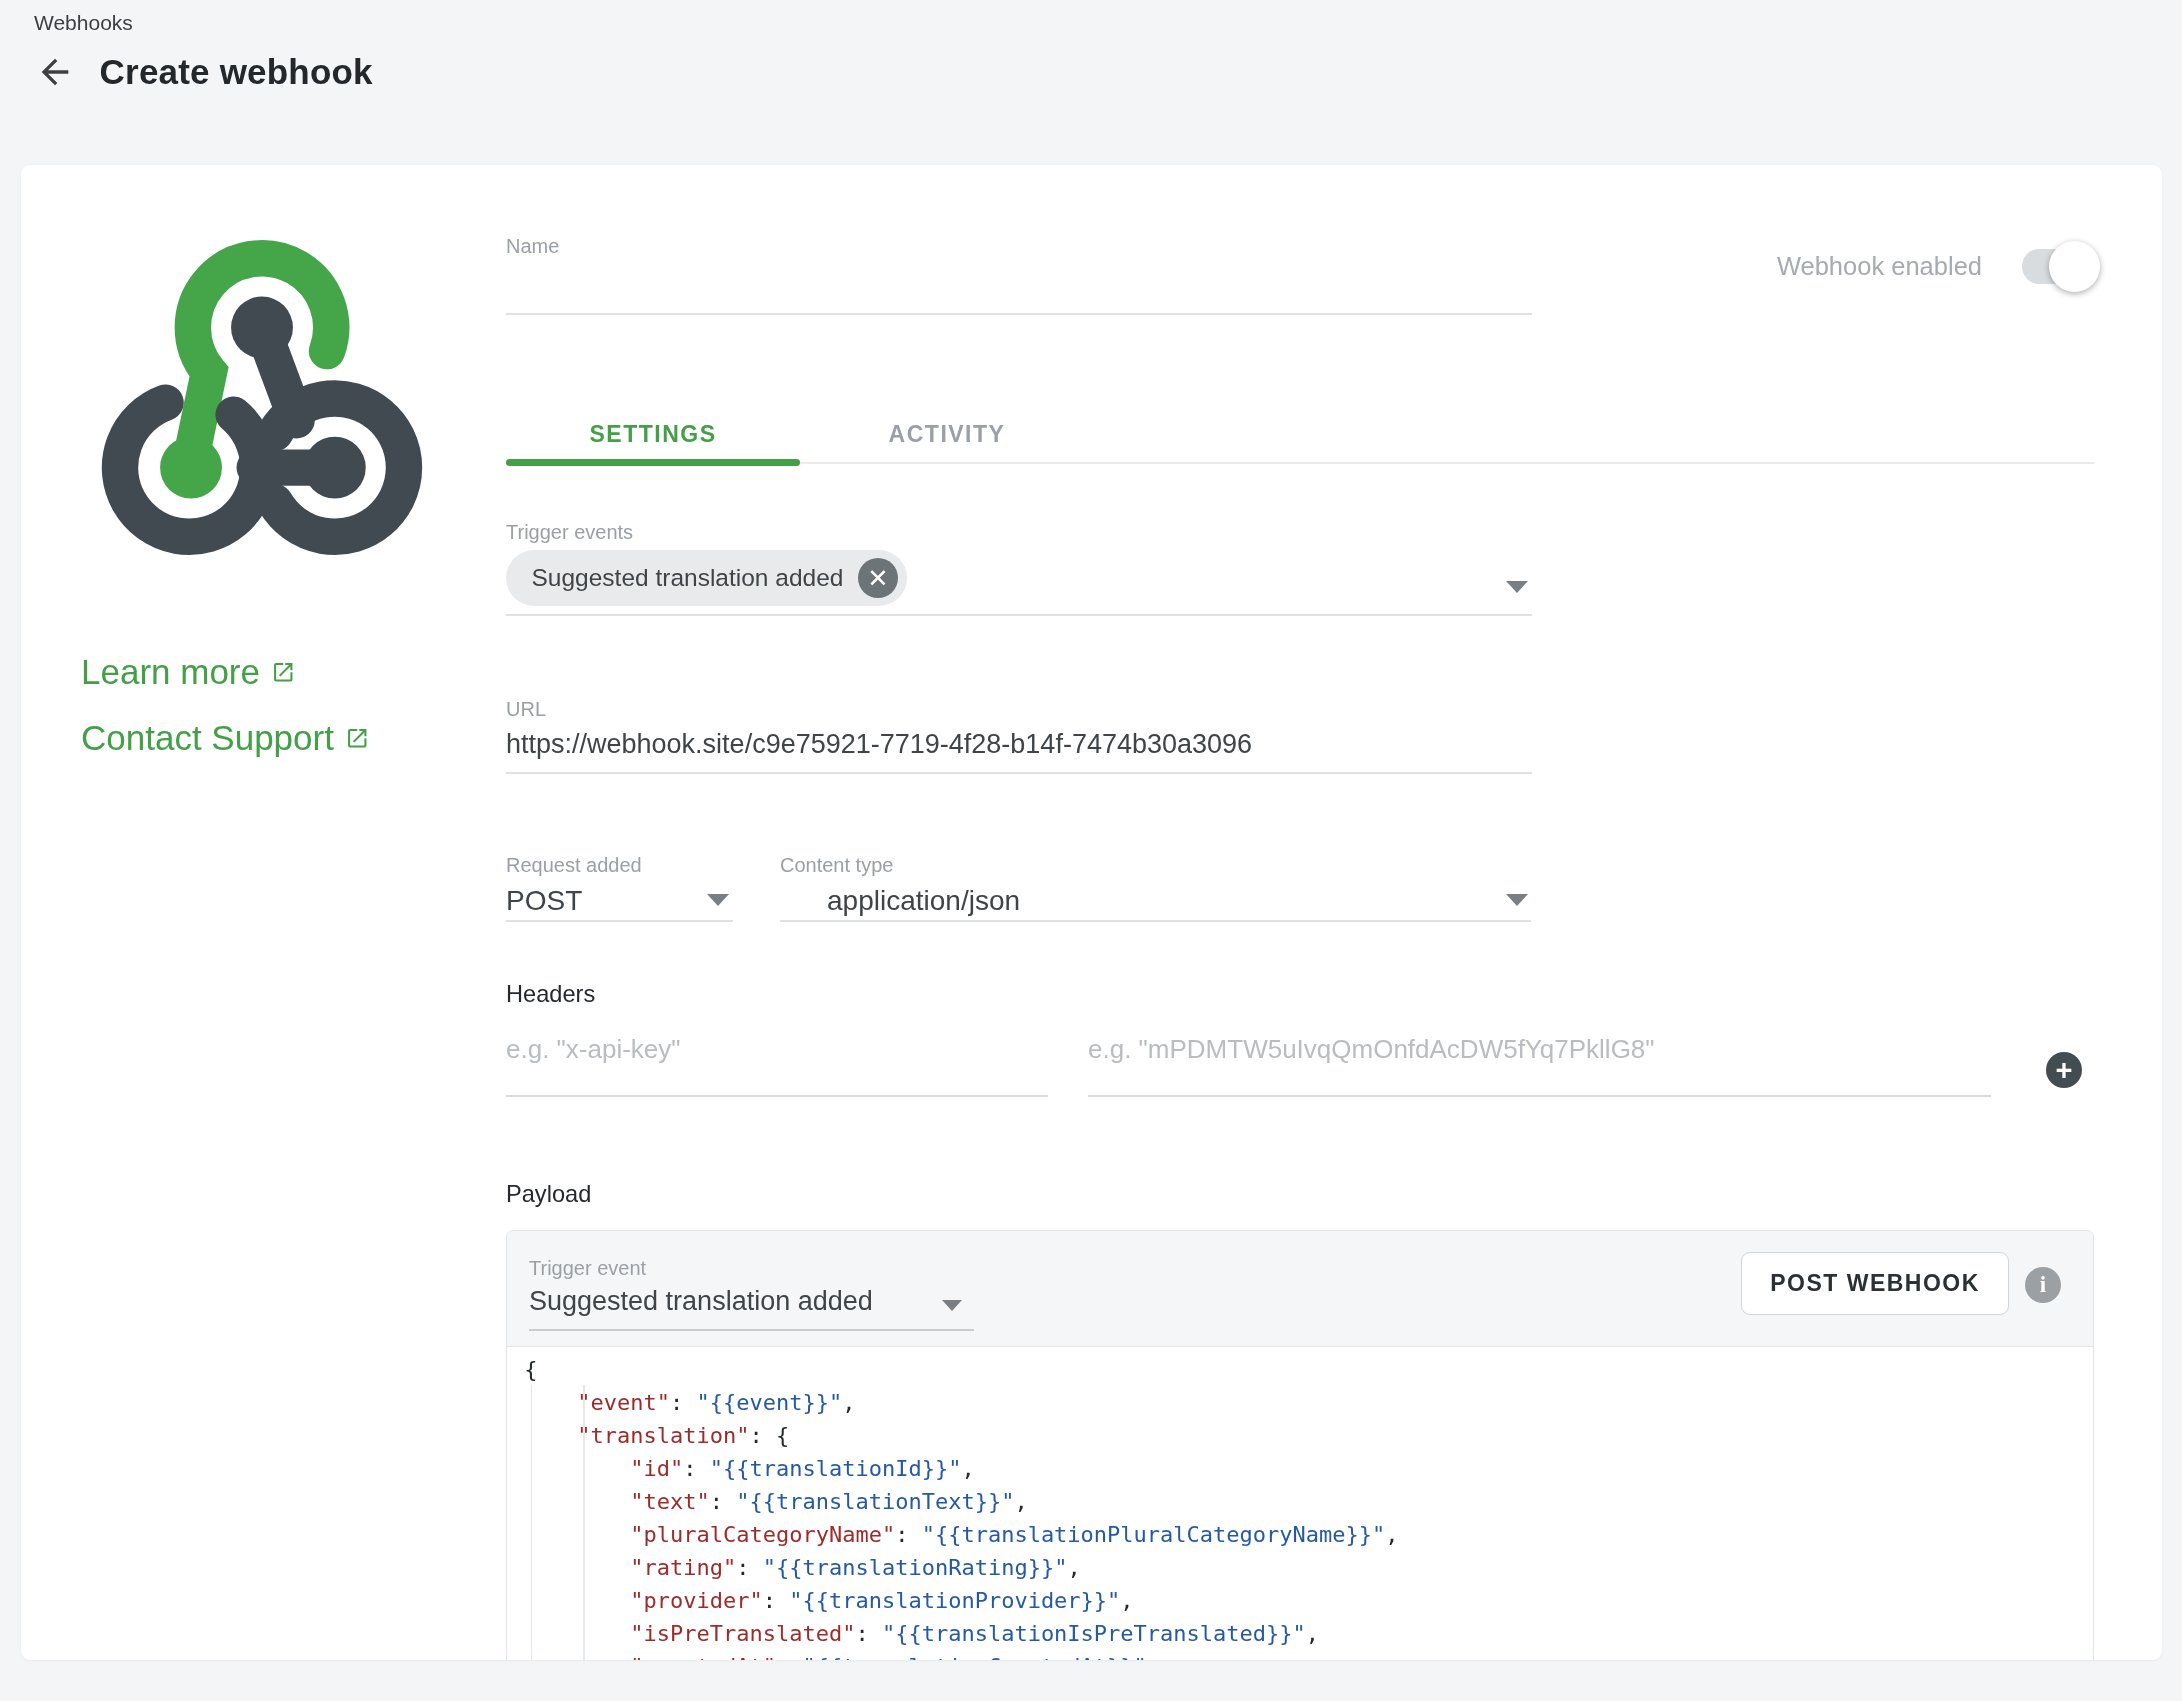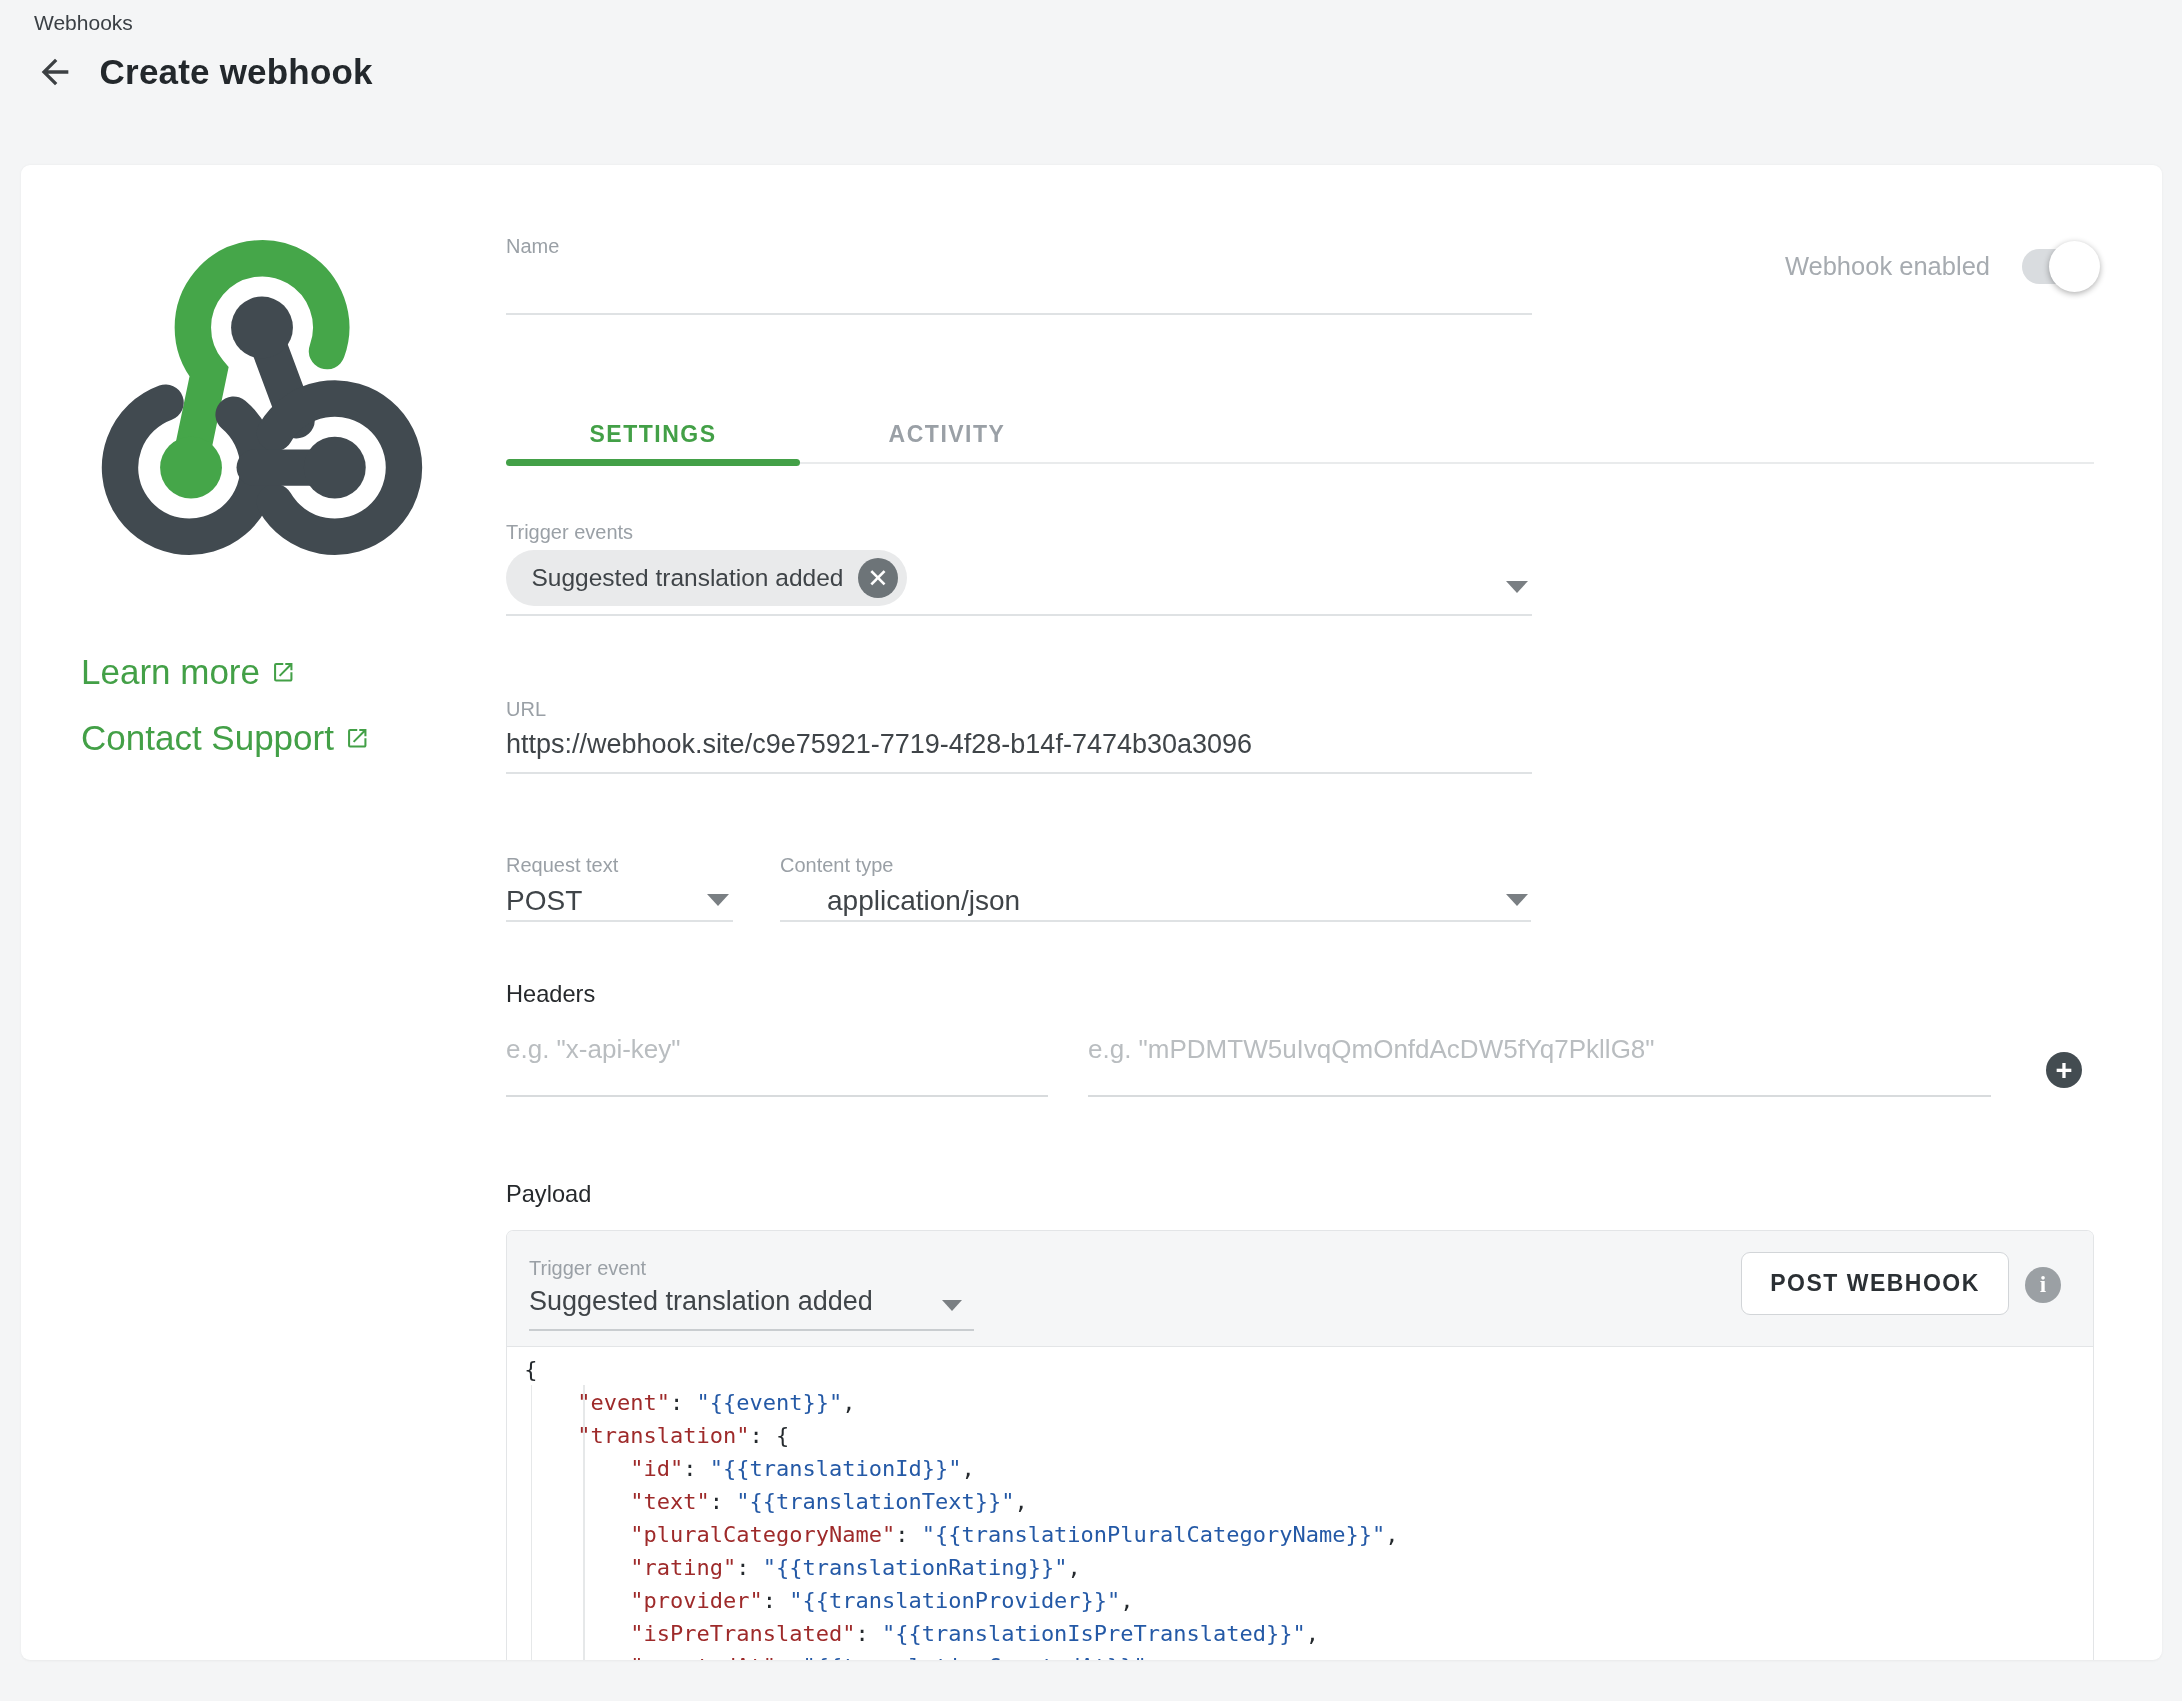--- a/index.html
+++ b/index.html
@@ -25,21 +25,21 @@
   
   .label { position:absolute; font-size:20px; color:#9aa0a6; }
   .value { position:absolute; font-size:28px; color:#3f4448; background:transparent; border:none; outline:none;
            font-family:"Liberation Sans", sans-serif; padding:0; }
   .underline { position:absolute; height:1.8px; background:#dfe2e4; }
 
   .name-label { left:485px; top:70px;text-align:right; }
   .name-input { left:485px; top:87px; width:1000px; }
   .name-underline { left:485px; top:148px; width:1026px; }
 
-  .enabled-row { position:absolute; top:84px; right:71px; display:flex; align-items:center; gap:32px; }
+  .enabled-row { position:absolute; top:84px; right:71px; display:flex; align-items:center; gap:40px; }
   .enabled-label { font-size:25.5px; color:#a6abb0; }
   .toggle { position:relative; width:69px; height:35px; cursor:pointer; }
   .toggle-track { position:absolute; left:0; top:0; width:69px; height:35px; border-radius:17.3px; background:#d9dcdf; }
   .toggle-thumb { position:absolute; right:-9px; top:-8.2px; width:51px; height:51px; border-radius:50%;
                   background:#ffffff; box-shadow:0 1.8px 6.4px rgba(0,0,0,0.32); }
 
   .tabs { position:absolute; left:485px; top:244px; display:flex; }
   .tab { width:294px; height:50px; display:flex; align-items:center; justify-content:center;
          font-size:23px; letter-spacing:1.5px; font-weight:600; color:#9aa0a6; cursor:pointer; }
   .tab.active { color:#43a047; }
@@ -169,21 +169,21 @@
       <span class="chip-text">Suggested translation added</span>
       <span class="chip-x">✕</span>
     </div>
     <div class="dd-arrow" style="left:1485px; top:416px;"></div>
     <div class="underline trig-underline"></div>
 
     <div class="label url-label">URL</div>
     <input class="value url-input" value="https://webhook.site/c9e75921-7719-4f28-b14f-7474b30a3096" style="">
     <div class="underline url-underline"></div>
 
-    <div class="label req-label">Request text</div>
+    <div class="label req-label">Request added</div>
     <div class="value req-value">POST</div>
     <div class="dd-arrow" style="left:686px; top:729px;"></div>
     <div class="underline req-underline"></div>
 
     <div class="label ct-label">Content type</div>
     <div class="value ct-value">application/json</div>
     <div class="dd-arrow" style="left:1485px; top:729px;"></div>
     <div class="underline ct-underline"></div>
 
     <div class="section-heading headers-heading">Headers</div>

